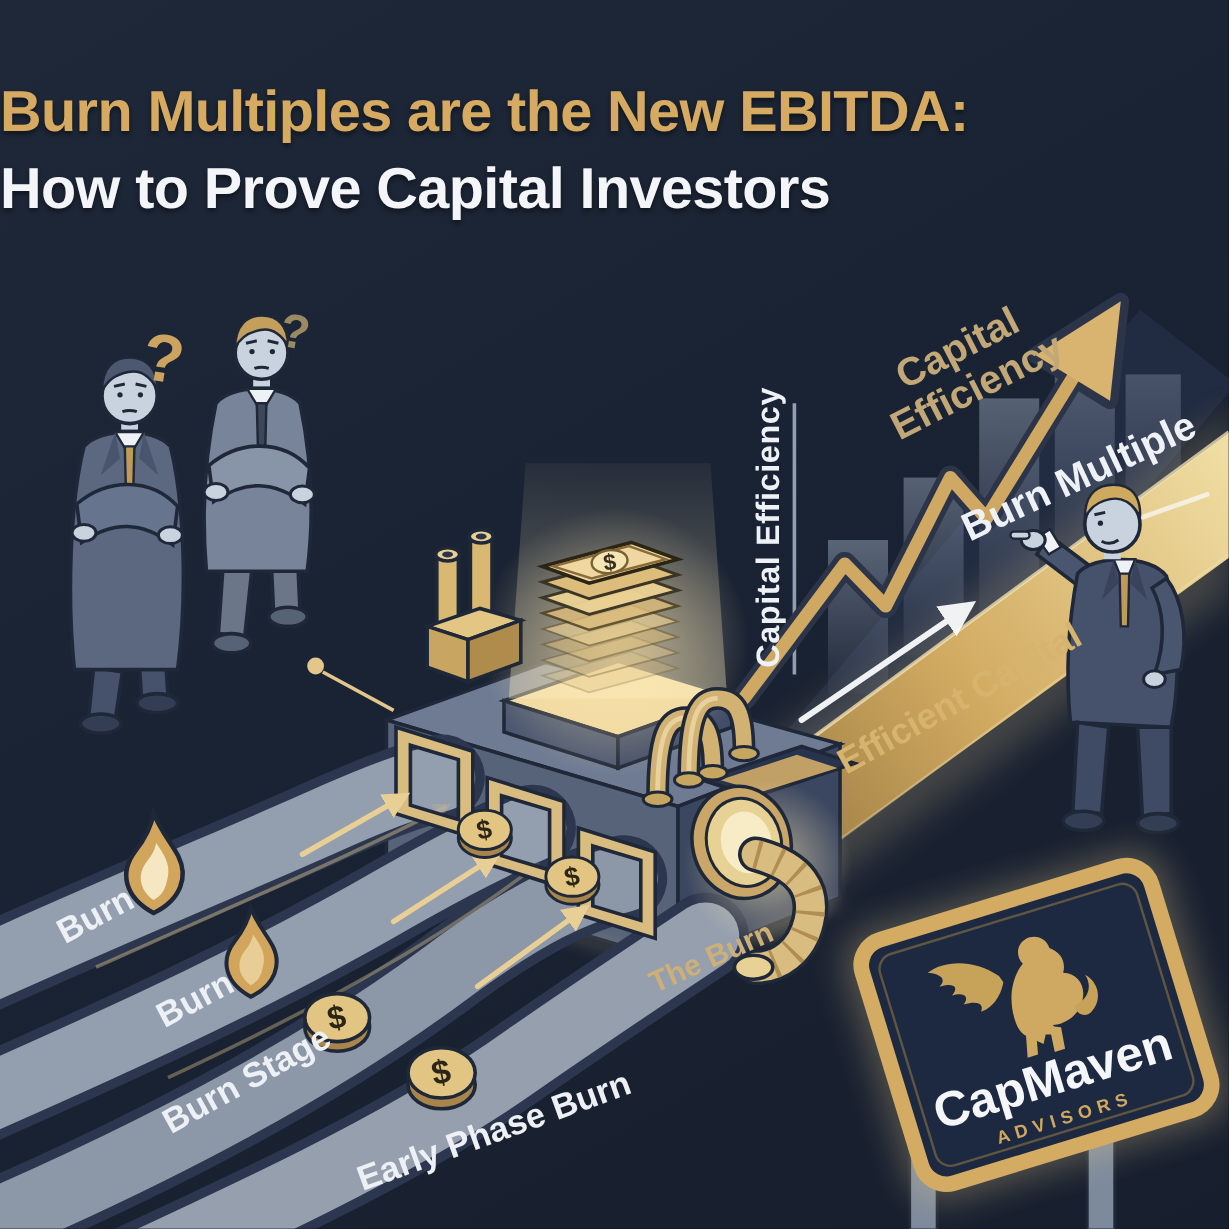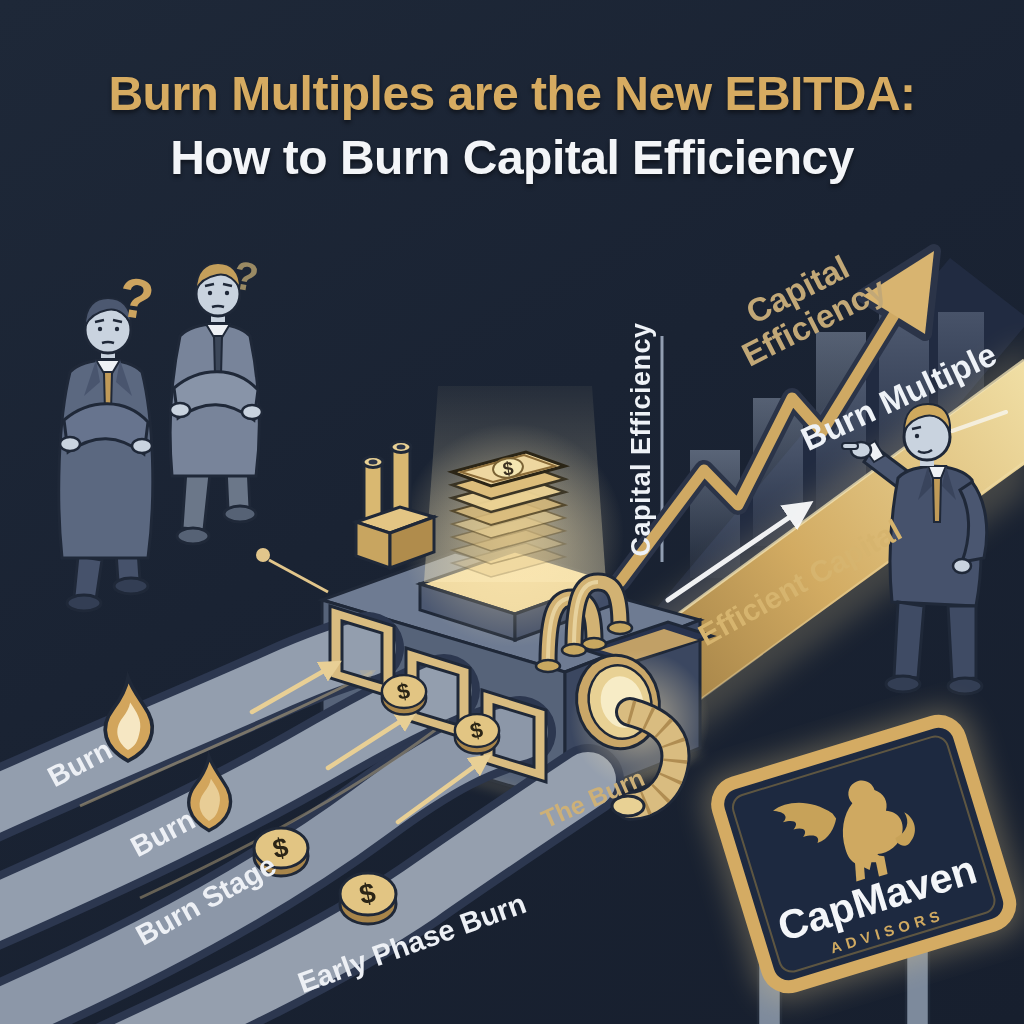--- a/index.html
+++ b/index.html
@@ -1,21 +1,21 @@
 <!DOCTYPE html>
 <html><head>
 <meta charset="utf-8">
 <style>
   html,body{margin:0;padding:0;background:#10161f;}
   .stage{position:relative;width:1024px;height:1024px;overflow:hidden;
          background:linear-gradient(150deg,#1e2838 0%,#1a2333 45%,#171f2e 100%);
          font-family:"Liberation Sans",sans-serif;}
   .stage svg{position:absolute;left:0;top:0;}
   .lbl{position:absolute;white-space:nowrap;pointer-events:none;}
-  .ttl{position:absolute;left:0;width:1024px;text-align:center;font-weight:700;
+  .ttl{position:absolute;left:0;width:1024px;text-align:left;font-weight:700;
        font-size:48px;letter-spacing:-0.5px;text-shadow:0 3px 4px rgba(0,0,0,.45);}
   #title1{top:66px;color:#d6ab61;}
   #title2{top:130px;color:#f3f5f8;}
   #title3{top:193px;color:#f3f5f8;}
   #lblAxis{left:491px;top:424px;width:300px;text-align:center;
            transform:rotate(-90deg);font-size:27px;font-weight:700;color:#eef2f7;letter-spacing:.5px;}
   #lblTrend{left:686px;top:270px;width:240px;text-align:center;line-height:1.1;
             transform:rotate(-27deg);font-size:33px;font-weight:700;color:#c2a877;}
   #lblBurnMult{left:779px;top:378px;width:240px;text-align:center;
                transform:rotate(-25deg);font-size:33px;font-weight:600;color:#eef2f7;}
@@ -327,21 +327,21 @@
       <path d="M854,856 L849,878 L858,878 L862,860 Z" fill="#cfa961"></path>
       <path d="M874,858 L872,880 L881,880 L883,862 Z" fill="#cfa961"></path>
       <path d="M899,848 C912,846 918,837 915,826 C924,835 923,850 911,857 C904,861 898,854 899,848 Z" fill="#c7a259"></path>
     </g>
     <text x="864" y="914" font-size="41" font-weight="700" fill="#f4f6f9" text-anchor="middle" font-family="Liberation Sans, sans-serif">CapMaven</text>
     <text x="864" y="940" font-size="15" font-weight="700" fill="#cfa961" letter-spacing="5" text-anchor="middle" font-family="Liberation Sans, sans-serif">ADVISORS</text>
   </g>
 </svg>
 
 <div class="ttl" id="title1">Burn Multiples are the New EBITDA:</div>
-<div class="ttl" id="title2">How to Burn Capital Efficiency</div>
+<div class="ttl" id="title2">How to Prove Capital Investors</div>
 
 <div class="lbl" id="lblAxis">Capital Efficiency</div>
 <div class="lbl" id="lblTrend">
   <div>Capital</div>
   <div>Efficiency</div>
 </div>
 <div class="lbl" id="lblBurnMult">Burn Multiple</div>
 <div class="lbl" id="lblEffCap">Efficient Capital</div>
 <div class="lbl" id="lblTheBurn">The Burn</div>
 <div class="lbl beltlbl" id="lblB1">Burn</div>

